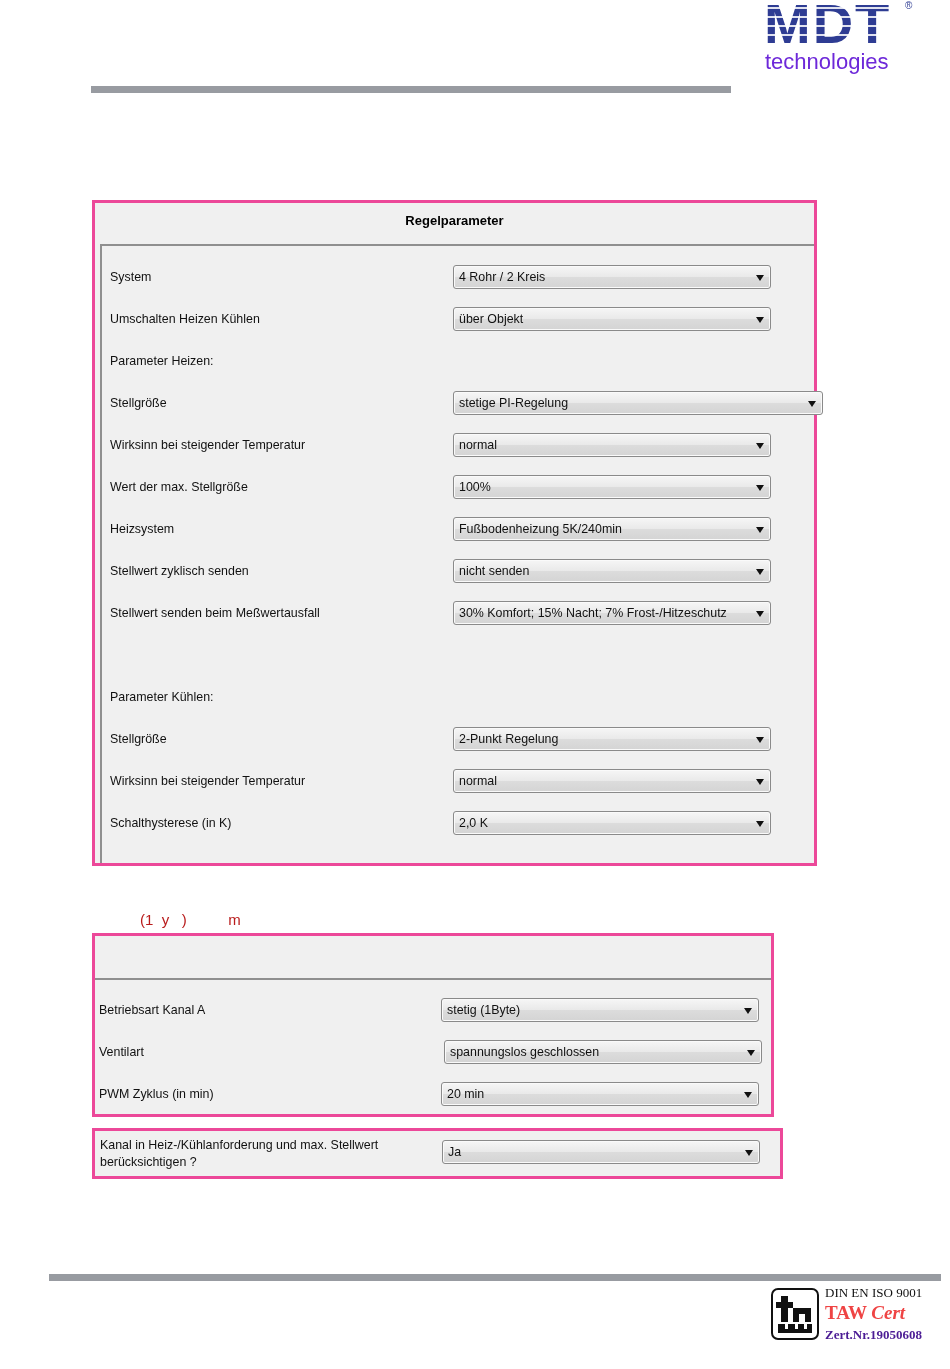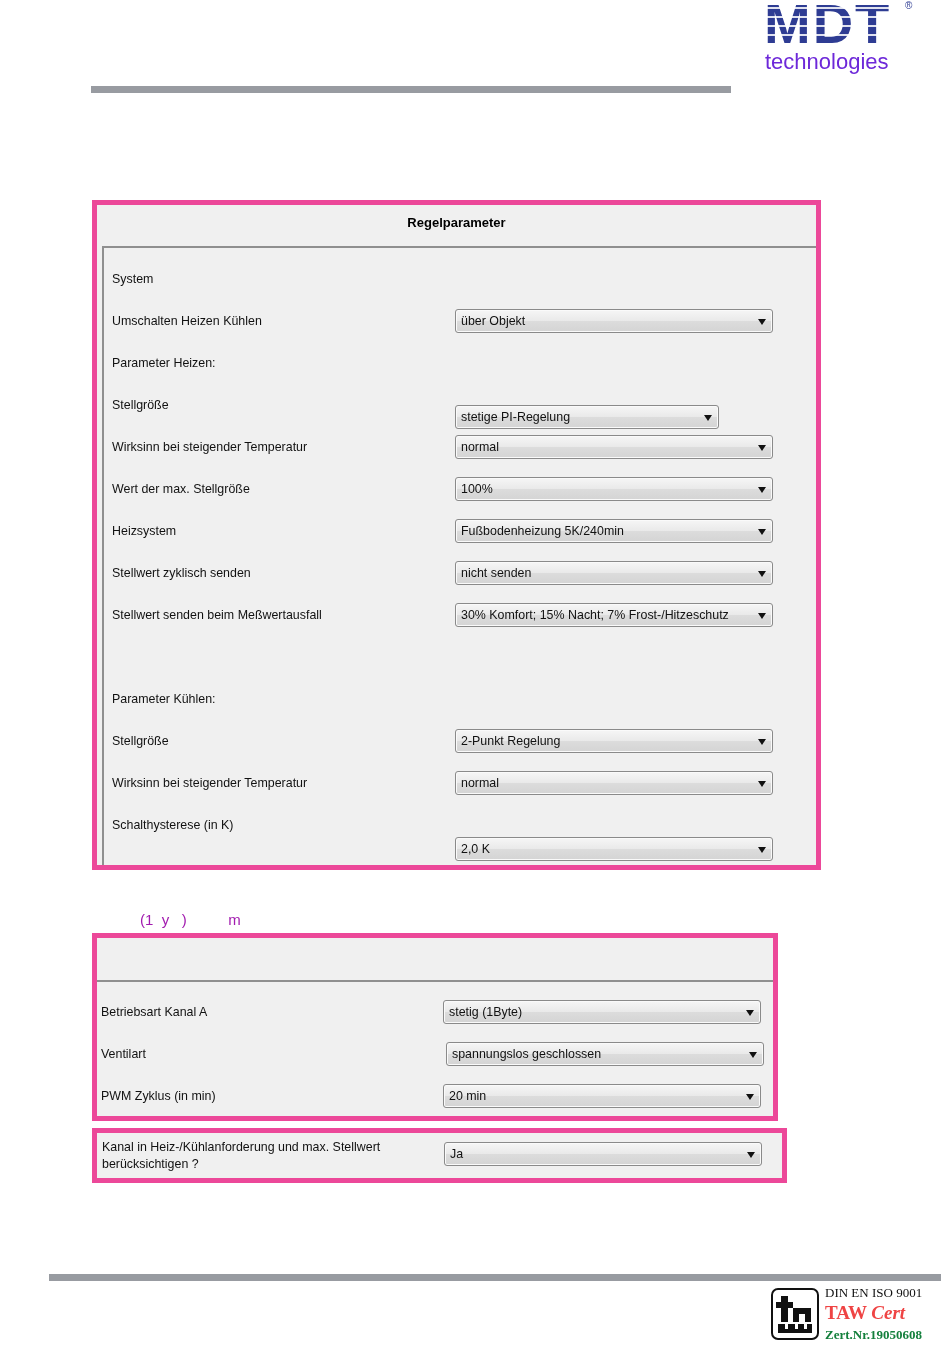--- a/index.html
+++ b/index.html
@@ -25,21 +25,21 @@
   }
   .logo-reg { left: 905px; top: 0px; font-size: 10px; color: #2e3c93; }
   .logo-tech {
     left: 765px; top: 49px; font-size: 22px; color: #6d28d9; letter-spacing: 0px;
   }
   .header-rule { left: 91px; top: 86px; width: 640px; height: 7px; background: #989ba1; }
   .footer-rule { left: 49px; top: 1274px; width: 892px; height: 7px; background: #989ba1; }
 
   
   .panel {
-    background: #f0f0f0; border: 5px solid #ec4899;
+    background: #f0f0f0; border: 3px solid #ec4899;
   }
   .panel-title {
     position: absolute; left: 0; right: 0; text-align: center;
     font-size: 13px; font-weight: bold; color: #000;
   }
   .panel-inner {
     position: absolute; border-top: 2px solid #8f8f8f; border-left: 2px solid #8f8f8f;
   }
   .row-label {
     position: absolute; font-size: 13.5px; color: #111; white-space: nowrap;
@@ -54,59 +54,63 @@
   }
   .select .val {
     position: absolute; left: 5px; top: 3px; font-size: 13.5px; color: #111; white-space: nowrap;
     transform: scaleX(0.92); transform-origin: left center;
   }
   .select .arrow {
     position: absolute; right: 6px; top: 9px; width: 0; height: 0;
     border-left: 4px solid transparent; border-right: 4px solid transparent; border-top: 6px solid #111;
   }
 
-  .caption-fragment { left: 140px; top: 911px; font-size: 15px; color: #a21caf; white-space: pre; }
+  .caption-fragment { left: 140px; top: 911px; font-size: 15px; color: #b91c1c; white-space: pre; }
 
   
   .cert-box {
     left: 771px; top: 1288px; width: 48px; height: 52px; border: 2px solid #111; border-radius: 7px;
     box-sizing: border-box; background: #fff;
   }
   .cert-text1 { left: 825px; top: 1285px; font-family: "Liberation Serif", serif; font-weight: normal; font-size: 13px; color: #111; }
   .cert-text2 { left: 825px; top: 1302px; font-family: "Liberation Serif", serif; font-weight: bold; font-size: 19px; color: #ef4444; }
   .cert-text2 i { font-style: italic; }
-  .cert-text3 { left: 825px; top: 1327px; font-family: "Liberation Serif", serif; font-weight: bold; font-size: 13px; color: #15803d; }
+  .cert-text3 { left: 825px; top: 1327px; font-family: "Liberation Serif", serif; font-weight: bold; font-size: 13px; color: #4c1d95; }
 </style>
 </head>
 <body>
 
 <div class="abs logo-mdt">
   <span>MDT</span>
   <div class="stripes"></div>
 </div>
 <div class="abs logo-reg">®</div>
 <div class="abs logo-tech">technologies</div>
 <div class="abs header-rule"></div>
 
 <div class="abs panel" style="left:92px; top:200px; width:719px; height:660px;">
   <div class="panel-title" style="top:10px;">Regelparameter</div>
   <div class="panel-inner" style="left:5px; top:41px; right:0; bottom:0;"></div>
 
   <div class="row-label" style="left:15px; top:66px;">System</div>
+  <div class="select" style="left:358px; top:62px; width:318px;">
+    <span class="val">4 Rohr / 2 Kreis</span>
+    <span class="arrow"></span>
+  </div>
 
   <div class="row-label" style="left:15px; top:108px;">Umschalten Heizen Kühlen</div>
   <div class="select" style="left:358px; top:104px; width:318px;">
     <span class="val">über Objekt</span>
     <span class="arrow"></span>
   </div>
 
   <div class="row-label" style="left:15px; top:150px;">Parameter Heizen:</div>
 
   <div class="row-label" style="left:15px; top:192px;">Stellgröße</div>
-  <div class="select" style="left:358px; top:200px; width:264px;padding-left:41px;">
+  <div class="select" style="left:358px; top:188px; width:370px;padding-left:41px;">
     <span class="val">stetige PI-Regelung</span>
     <span class="arrow"></span>
   </div>
 
   <div class="row-label" style="left:15px; top:234px;">Wirksinn bei steigender Temperatur</div>
   <div class="select" style="left:358px; top:230px; width:318px;">
     <span class="val">normal</span>
     <span class="arrow"></span>
   </div>
 
@@ -142,21 +146,21 @@
     <span class="arrow"></span>
   </div>
 
   <div class="row-label" style="left:15px; top:570px;">Wirksinn bei steigender Temperatur</div>
   <div class="select" style="left:358px; top:566px; width:318px;">
     <span class="val">normal</span>
     <span class="arrow"></span>
   </div>
 
   <div class="row-label" style="left:15px; top:612px;">Schalthysterese (in K)</div>
-  <div class="select" style="left:358px; top:608px; width:318px;margin-top:24px;">
+  <div class="select" style="left:358px; top:608px; width:318px;">
     <span class="val">2,0 K</span>
     <span class="arrow"></span>
   </div>
 </div>
 
 <div class="abs caption-fragment">(1  y   )          m</div>
 
 <div class="abs panel" style="left:92px; top:933px; width:676px; height:178px;">
   <div class="panel-inner" style="left:0; top:42px; right:0; bottom:0; border-left:none;"></div>
 

